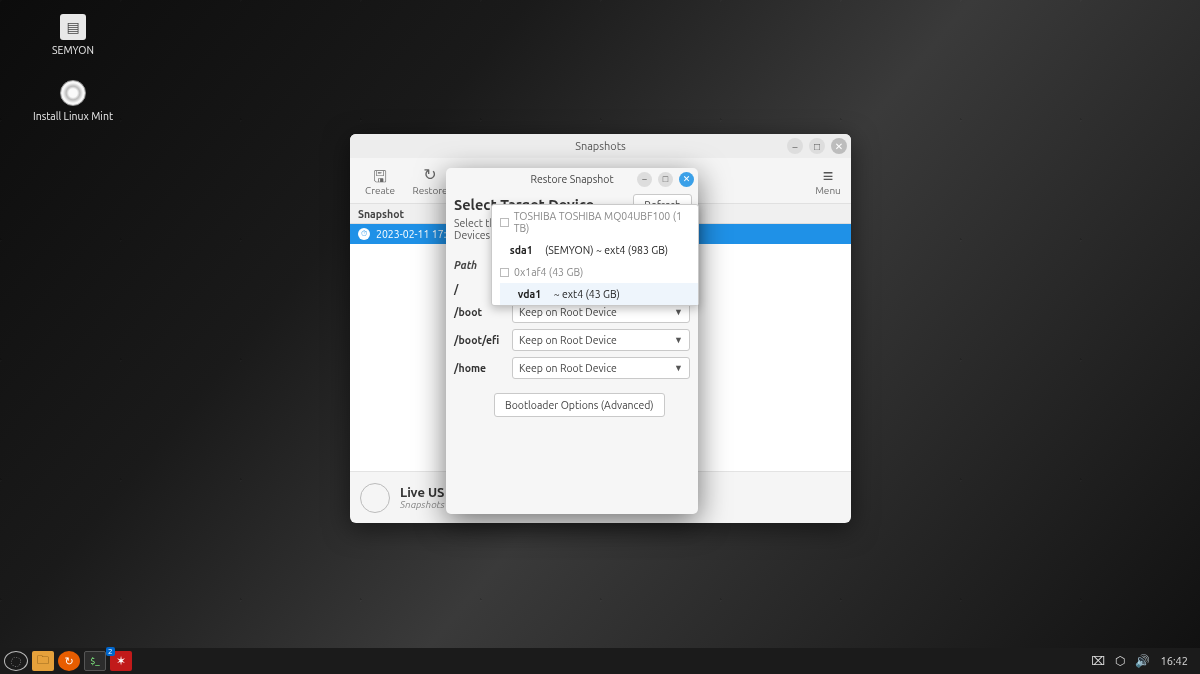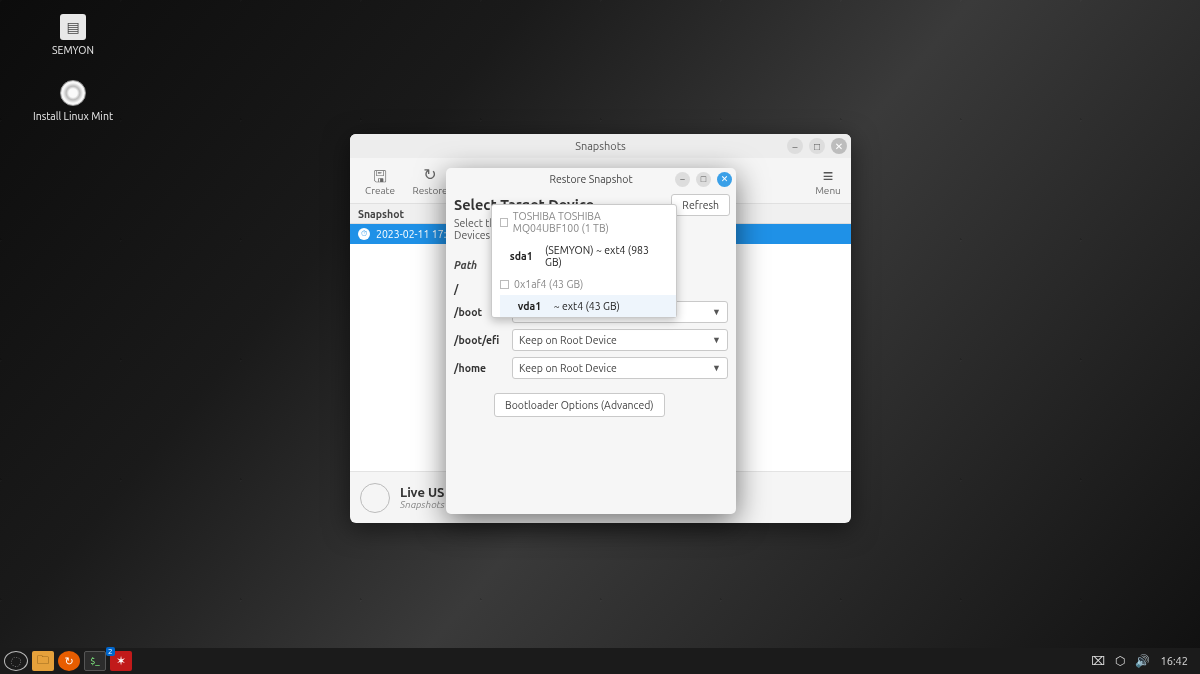--- a/index.html
+++ b/index.html
@@ -85,21 +85,21 @@
   .ts-row .ic{width:12px;height:12px;border-radius:50%;background:#fff;color:#1f91e7;display:flex;align-items:center;justify-content:center;font-size:8px;}
   .ts-footer{
     height:52px;border-top:1px solid #e3e3e3;display:flex;align-items:center;gap:10px;padding:0 10px;
   }
   .ts-footer .disc{width:30px;height:30px;border:1.5px solid #bbb;border-radius:50%;}
   .ts-footer .title{font-weight:700;font-size:13px;color:#333;}
   .ts-footer .sub{font-size:10px;color:#888;font-style:italic;}
 
   
   .modal {
-    position:absolute; left:446px; top:168px; width:290px; height:346px;
+    position:absolute; left:446px; top:168px; width:252px; height:346px;
     background:#f6f6f6; border-radius:5px; box-shadow:0 8px 30px rgba(0,0,0,0.55);
     display:flex;flex-direction:column;
   }
   .modal .mtitle{
     height:22px;display:flex;align-items:center;justify-content:center;font-size:10.5px;color:#444;
     position:relative;
   }
   .modal .mtitle .mcontrols{position:absolute;right:4px;display:flex;gap:6px;}
   .mcontrols span{width:15px;height:15px;border-radius:50%;display:flex;align-items:center;justify-content:center;font-size:9px;background:#ddd;color:#555;}
   .mcontrols .mclose{background:#3aa0e8;color:#fff;}
@@ -125,21 +125,21 @@
     display:inline-block;
   }
   .modal .mbuttons{
     height:40px;border-top:0;display:flex;gap:8px;justify-content:center;align-items:center;
   }
   .mbtn{font-size:10.5px;padding:4px 14px;border:1px solid #c9c9c9;border-radius:3px;background:#fff;color:#444;}
   .mbtn.disabled{color:#b6b6b6;}
 
   
   .dropdown{
-    position:absolute; left:491px; top:204px; width:186px;
+    position:absolute; left:491px; top:204px; width:208px;
     background:#fff;border:1px solid #c9c9c9;border-radius:3px;
     box-shadow:0 3px 10px rgba(0,0,0,0.25);
     font-size:10.5px;color:#444;
     z-index:5;
   }
   .dd-item{padding:5px 8px;display:flex;align-items:center;gap:5px;}
   .dd-item.header{color:#888;}
   .dd-item.sel{color:#222;}
   .dd-item .sq{width:9px;height:9px;border:1px solid #bbb;}
   .dd-item.hover{background:#eef5fc;margin-left:8px;}

